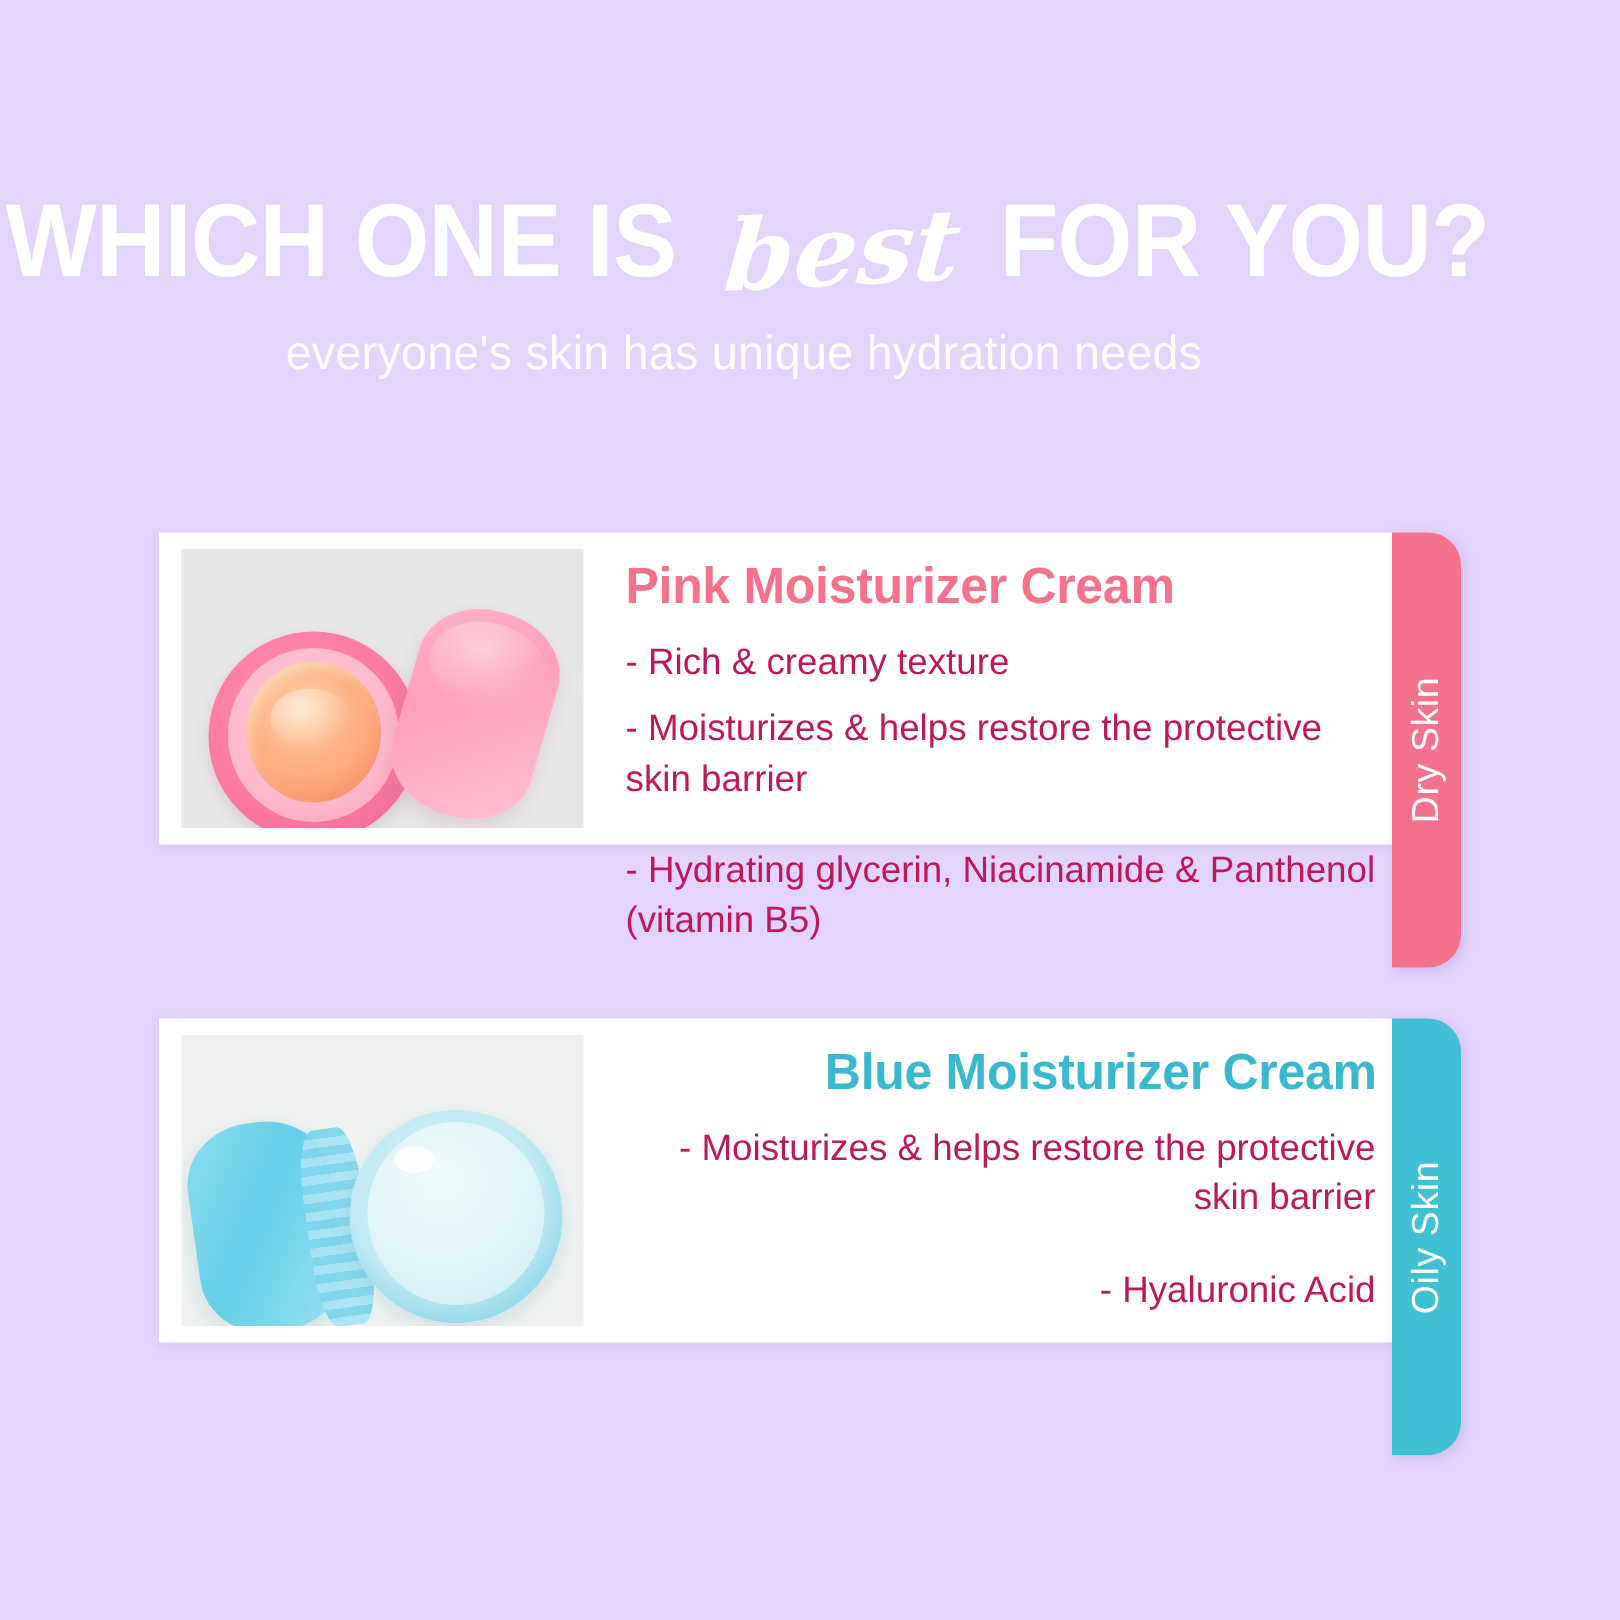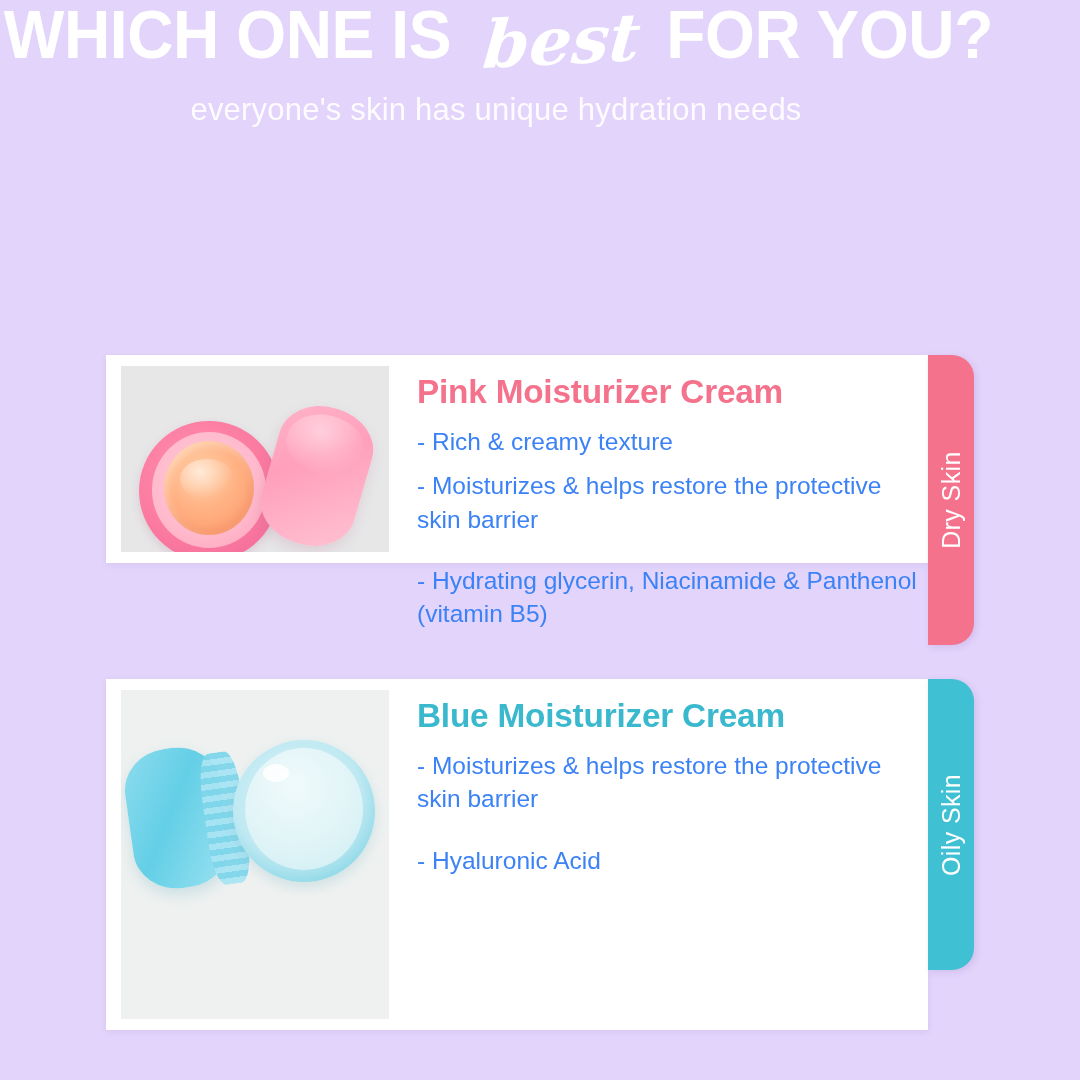--- a/index.html
+++ b/index.html
@@ -13,20 +13,21 @@
     font-family: "Liberation Sans", sans-serif;
     overflow: hidden;
     position: relative;
   }
 
   
   #header {
     position: absolute;
     top: 0; left: 0;
     width: 992px;
+    padding-top: 126px;
     text-align: center;
   }
   #headline {
     white-space: nowrap;
     line-height: 1;
     color: #ffffff;
     display: flex;
     align-items: baseline;
     justify-content: center;
     gap: 0px;
@@ -65,21 +66,21 @@
 
   
   .card {
     position: absolute;
     left: 106px;
     width: 822px;
     background: #ffffff;
     box-shadow: 0 2px 6px rgba(120, 90, 170, 0.10);
   }
   #card-dry  { top: 355px; height: 208px; }
-  #card-oily { top: 679px; height: 351px; }
+  #card-oily { top: 679px; height: 216px; text-align: right; }
 
   .card-inner {
     display: flex;
     height: 100%;
     box-sizing: border-box;
     padding: 11px 0 11px 15px;
   }
 
   
   .photo {
@@ -204,21 +205,21 @@
     white-space: nowrap;
   }
   #title-dry  { color: #f4728c; }
   #title-oily { color: #3ab9ce; }
 
   .bullets { margin: 0; padding: 0; list-style: none; }
   .bullet {
     font-family: "Liberation Sans", sans-serif;
     font-size: 24.5px;
     line-height: 1.36;
-    color: #3b82f6;
+    color: #be185d;
     margin-bottom: 11px;
     max-width: 500px;
   }
   .bullet:last-child { margin-bottom: 0; margin-top: 28px; }
 
   
   .tab {
     position: absolute;
     width: 46px;
     border-top-right-radius: 22px;

